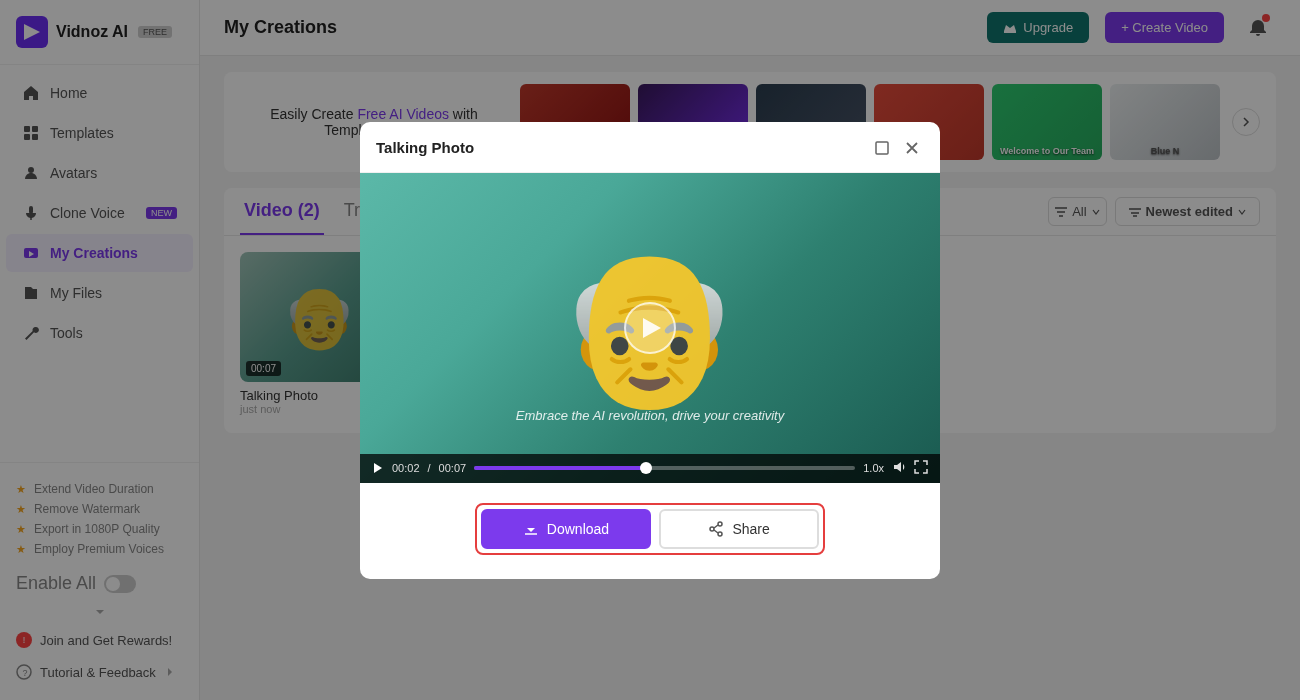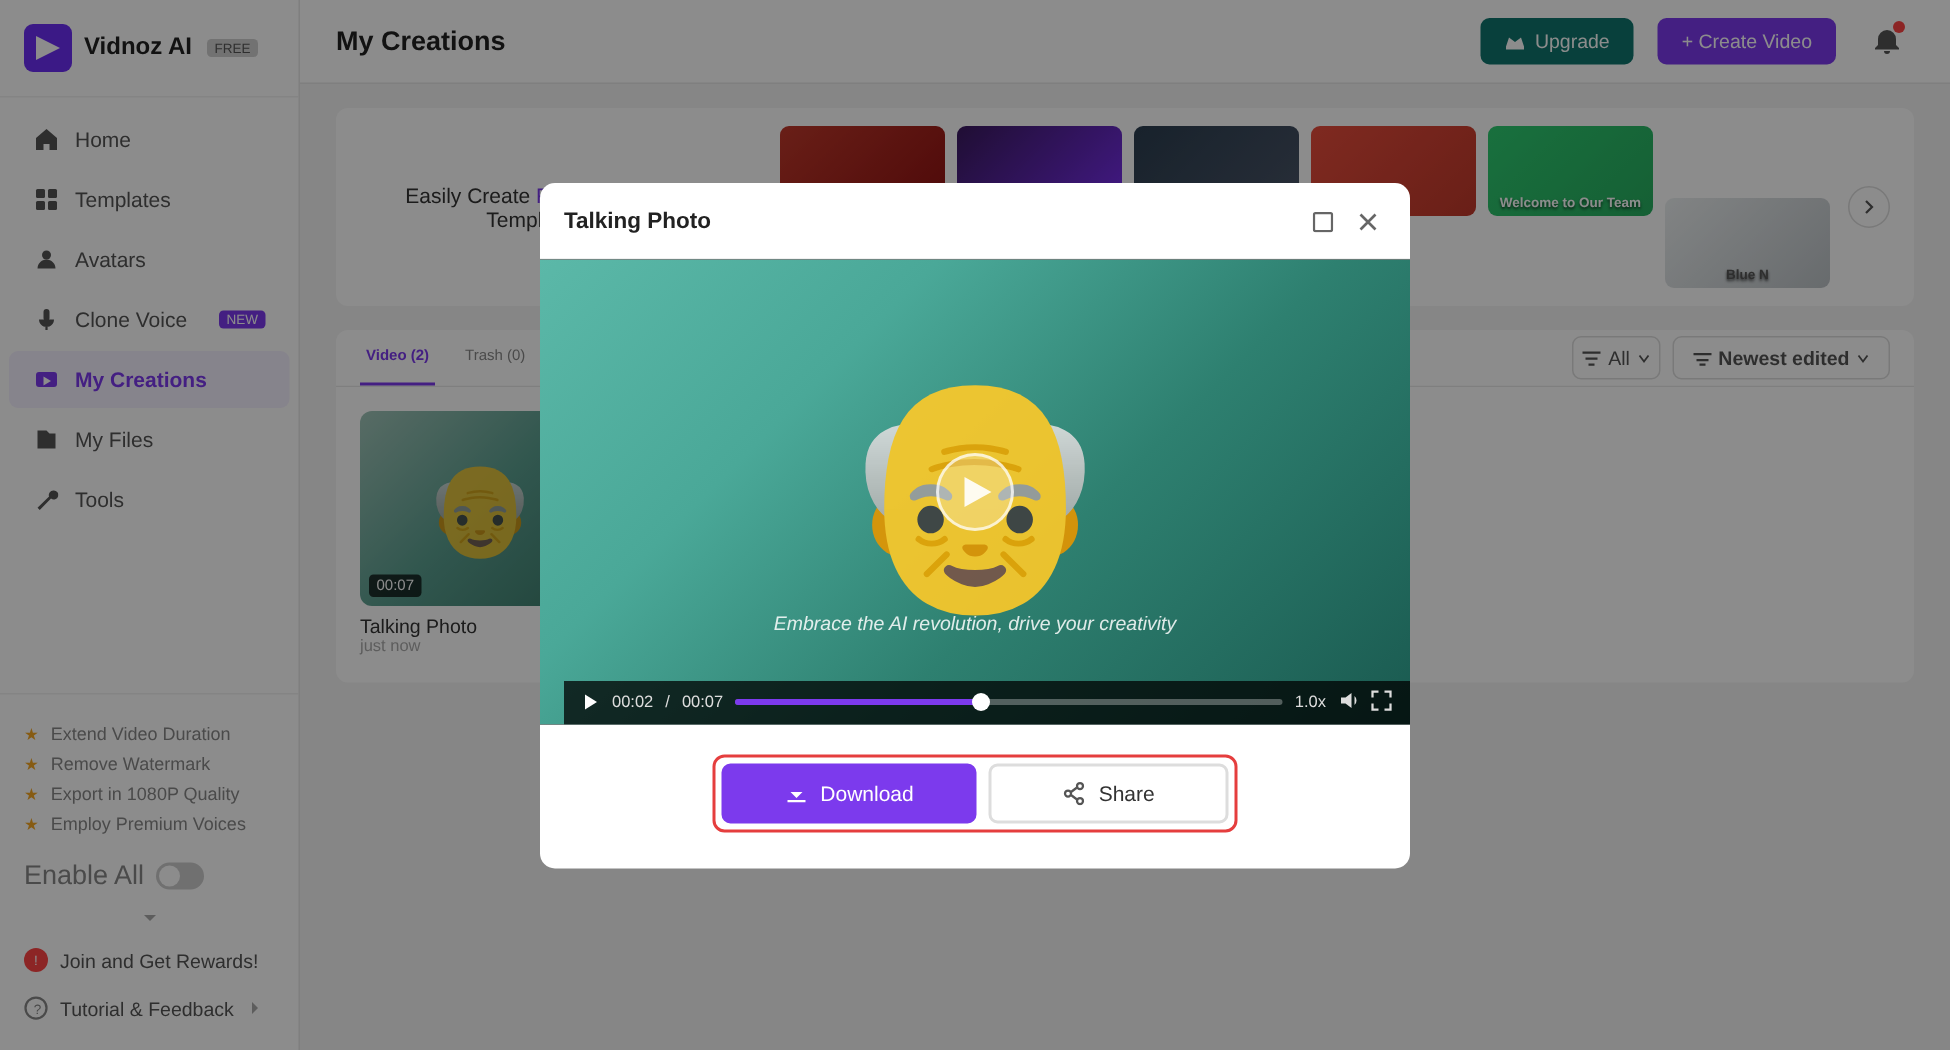--- a/index.html
+++ b/index.html
@@ -258,21 +258,21 @@
       color: #7c3aed;
       font-weight: 400;
     }
     .template-scroll {
       display: flex;
       gap: 8px;
       overflow: hidden;
     }
     .template-thumb {
       width: 110px;
-      height: 60px;
+      height: 76px;
       border-radius: 6px;
       overflow: hidden;
       flex-shrink: 0;
       position: relative;
       background: #ddd;
     }
     .thumb-label {
       position: absolute;
       bottom: 4px;
       left: 4px;
@@ -302,21 +302,21 @@
       display: flex;
       align-items: center;
       gap: 16px;
       background: #fff;
       padding: 0 16px;
       border-radius: 8px 8px 0 0;
       border-bottom: 1px solid #e8e8e8;
     }
     .tab {
       padding: 12px 4px;
-      font-size: 10px;
+      font-size: 18px;
       color: #888;
       cursor: pointer;
       border-bottom: 2px solid transparent;
       text-align: center;
     }
     .tab.active {
       color: #7c3aed;
       border-bottom: 2px solid #7c3aed;
       font-weight: 600;
     }
@@ -508,21 +508,21 @@
       transform: translateX(-50%);
       text-align: center;
       color: rgba(255,255,255,0.85);
       font-size: 13px;
       font-style: italic;
       width: 70%;
     }
     .video-controls {
       position: absolute;
       bottom: 0;
-      left: 16px;
+      left: 0;
       right: 0;
       background: rgba(0,0,0,0.75);
       padding: 6px 12px;
       display: flex;
       align-items: center;
       gap: 8px;
     }
     .ctrl-btn {
       background: none;
       border: none;
@@ -630,21 +630,21 @@
       display: flex;
       gap: 8px;
     }
 
     
     .t1 { background: linear-gradient(135deg, #c0392b, #8e1111); }
     .t2 { background: linear-gradient(135deg, #3a1a5e, #7b2ff7); }
     .t3 { background: linear-gradient(135deg, #2c3e50, #4a5568); }
     .t4 { background: linear-gradient(135deg, #e74c3c, #c0392b); }
     .t5 { background: linear-gradient(135deg, #2ecc71, #27ae60); }
-    .t6 { background: linear-gradient(135deg, #ecf0f1, #bdc3c7); margin-top: 48px; }
+    .t6 { background: linear-gradient(135deg, #ecf0f1, #bdc3c7); }
 
     
   </style>
 </head>
 <body>
 
 <div class="sidebar">
   <div class="sidebar-logo">
     <svg class="logo-icon" viewBox="0 0 32 32">
       <rect width="32" height="32" rx="6" fill="#6c2ef5"></rect>

